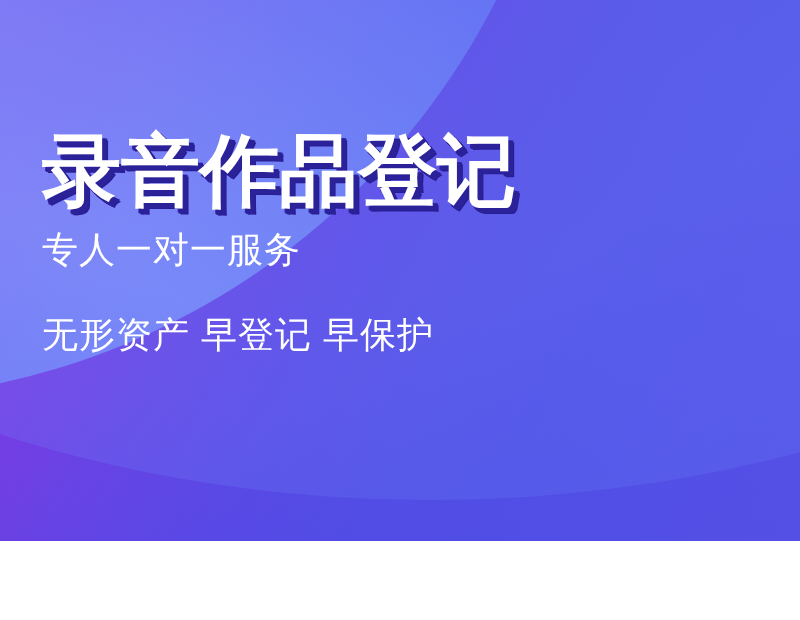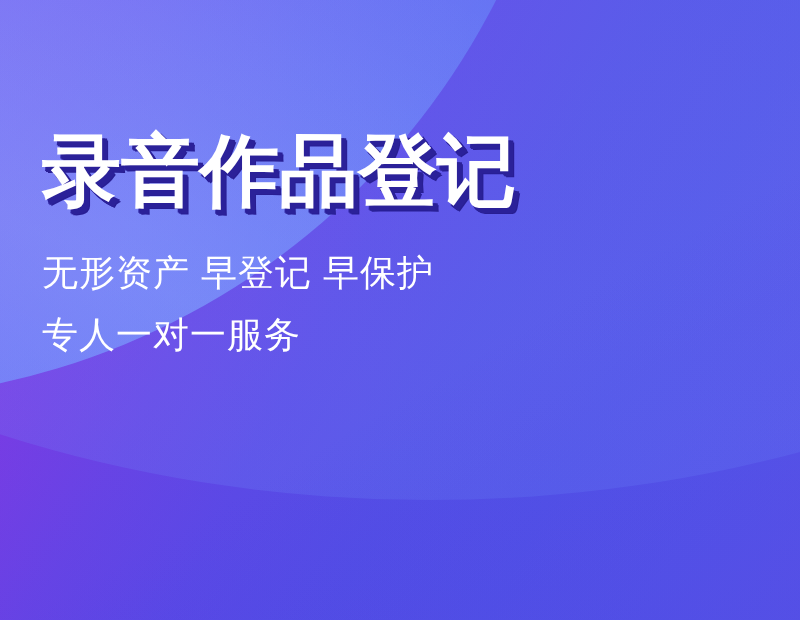--- a/index.html
+++ b/index.html
@@ -4,21 +4,21 @@
 <title>Banner</title>
 <style>
   html, body {
     margin: 0;
     padding: 0;
     background: #ffffff;
   }
   #banner {
     position: relative;
     width: 800px;
-    height: 620px;
+    height: 541px;
     overflow: hidden;
     font-family: "Liberation Sans", "DejaVu Sans", sans-serif;
     background: #5956e8;
   }
 
   
   .bg-base {
     position: absolute;
     inset: 0;
     background:
@@ -147,19 +147,19 @@
   <div class="bg-vert"></div>
   <div class="arc-big"></div>
   <div class="arc-sheen"></div>
   <div class="arc-low"></div>
   <div class="wedge"></div>
 
   <div class="content">
 
     <h1 class="headline">录音作品登记</h1>
 
+    <p class="sub sub-2">专人一对一服务</p>
+
     <p class="sub sub-1">无形资产  早登记  早保护</p>
-
-    <p class="sub sub-2">专人一对一服务</p>
 
   </div>
 
 </div>
 
 </body></html>

